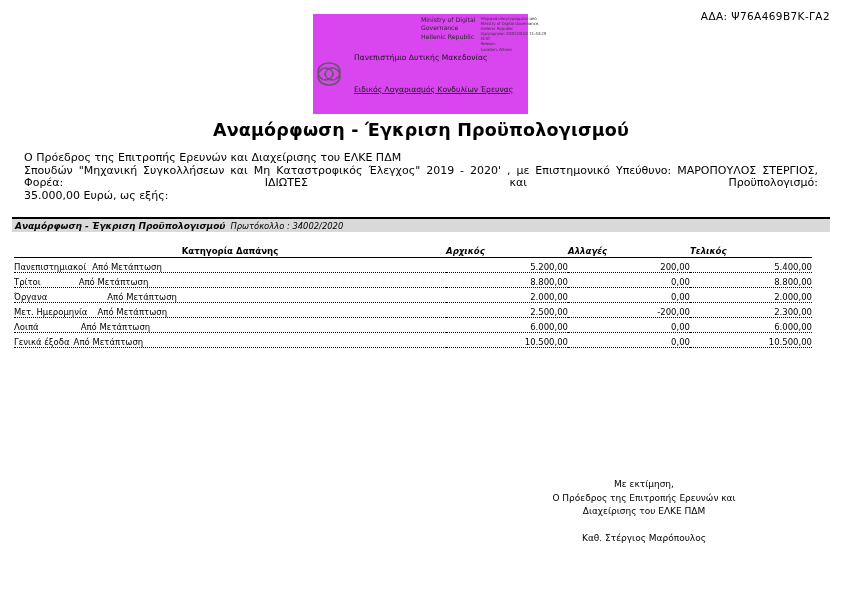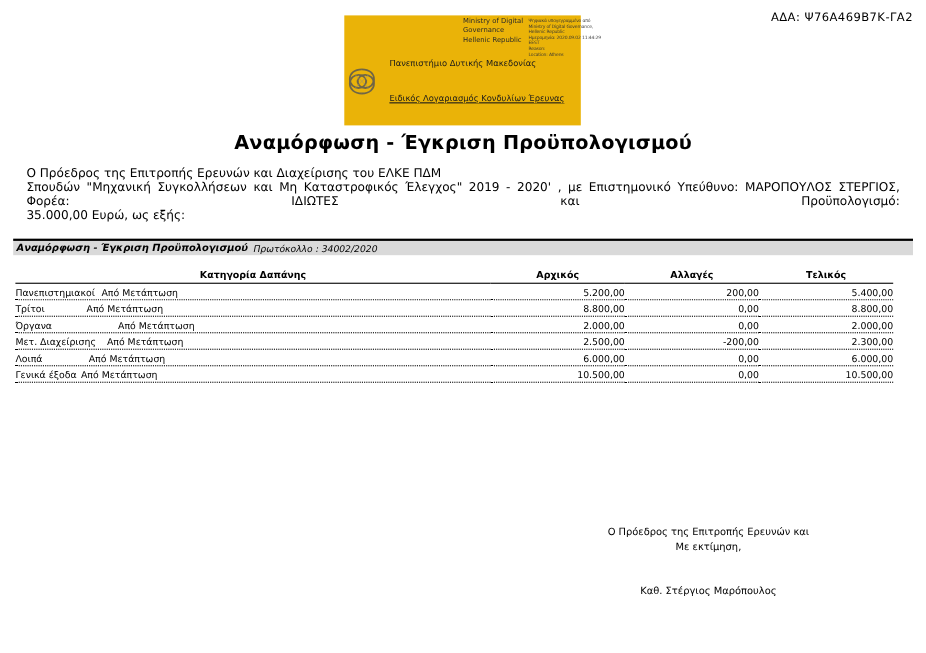--- a/index.html
+++ b/index.html
@@ -26,21 +26,21 @@
     white-space: nowrap;
   }
 
   
   .header-block {
     position: absolute;
     left: 313px;
     top: 14px;
     width: 215px;
     height: 100px;
-    background: #eab308;
+    background: #d946ef;
   }
   .ministry-row {
     position: absolute;
     left: 108px;
     top: 2px;
     display: flex;
     align-items: flex-start;
     gap: 5px;
   }
   .ministry-en {
@@ -159,21 +159,21 @@
     font-size: 8.6px;
     vertical-align: bottom;
   }
   .budget-table thead th {
     font-weight: bold;
     height: 15px;
     border-bottom: 1px solid #000000;
     padding-bottom: 1px;
   }
   .th-cat { text-align: center; }
-  .th-num { text-align: center; }
+  .th-num { text-align: left; font-style: italic; }
 
   .budget-table tbody td {
     height: 14px;
     border-bottom: 1px dotted #000000;
     padding-bottom: 0px;
     font-size: 8.5px;
   }
   .cell-cat {
     text-align: left;
     white-space: nowrap;
@@ -296,37 +296,38 @@
         <td class="cell-num">0,00</td>
         <td class="cell-num">8.800,00</td>
       </tr>
       <tr>
         <td class="cell-cat"><span class="cat-name">Όργανα</span><span class="cat-src" style="margin-left: 60px;">Από Μετάπτωση</span></td>
         <td class="cell-num">2.000,00</td>
         <td class="cell-num">0,00</td>
         <td class="cell-num">2.000,00</td>
       </tr>
       <tr>
-        <td class="cell-cat"><span class="cat-name">Μετ. Διαχείρισης</span><span class="cat-src" style="margin-left: 10px;">Από Μετάπτωση</span></td>
+        <td class="cell-cat"><span class="cat-name">Μετ. Ημερομηνία</span><span class="cat-src" style="margin-left: 10px;">Από Μετάπτωση</span></td>
         <td class="cell-num">2.500,00</td>
         <td class="cell-num">-200,00</td>
         <td class="cell-num">2.300,00</td>
       </tr>
       <tr>
         <td class="cell-cat"><span class="cat-name">Λοιπά</span><span class="cat-src" style="margin-left: 42px;">Από Μετάπτωση</span></td>
         <td class="cell-num">6.000,00</td>
         <td class="cell-num">0,00</td>
         <td class="cell-num">6.000,00</td>
       </tr>
       <tr>
         <td class="cell-cat"><span class="cat-name">Γενικά έξοδα</span><span class="cat-src" style="margin-left: 4px;">Από Μετάπτωση</span></td>
         <td class="cell-num">10.500,00</td>
         <td class="cell-num">0,00</td>
         <td class="cell-num">10.500,00</td>
       </tr>
     </tbody>
 </table>
 
 <div class="footer-sign">
+  <div>Με εκτίμηση,</div>
   <div>Ο Πρόεδρος της Επιτροπής Ερευνών και</div>
-  <div>Με εκτίμηση,</div>
+  <div>Διαχείρισης του ΕΛΚΕ ΠΔΜ</div>
 </div>
 <div class="footer-name">Καθ. Στέργιος Μαρόπουλος</div>
 
 </body></html>

